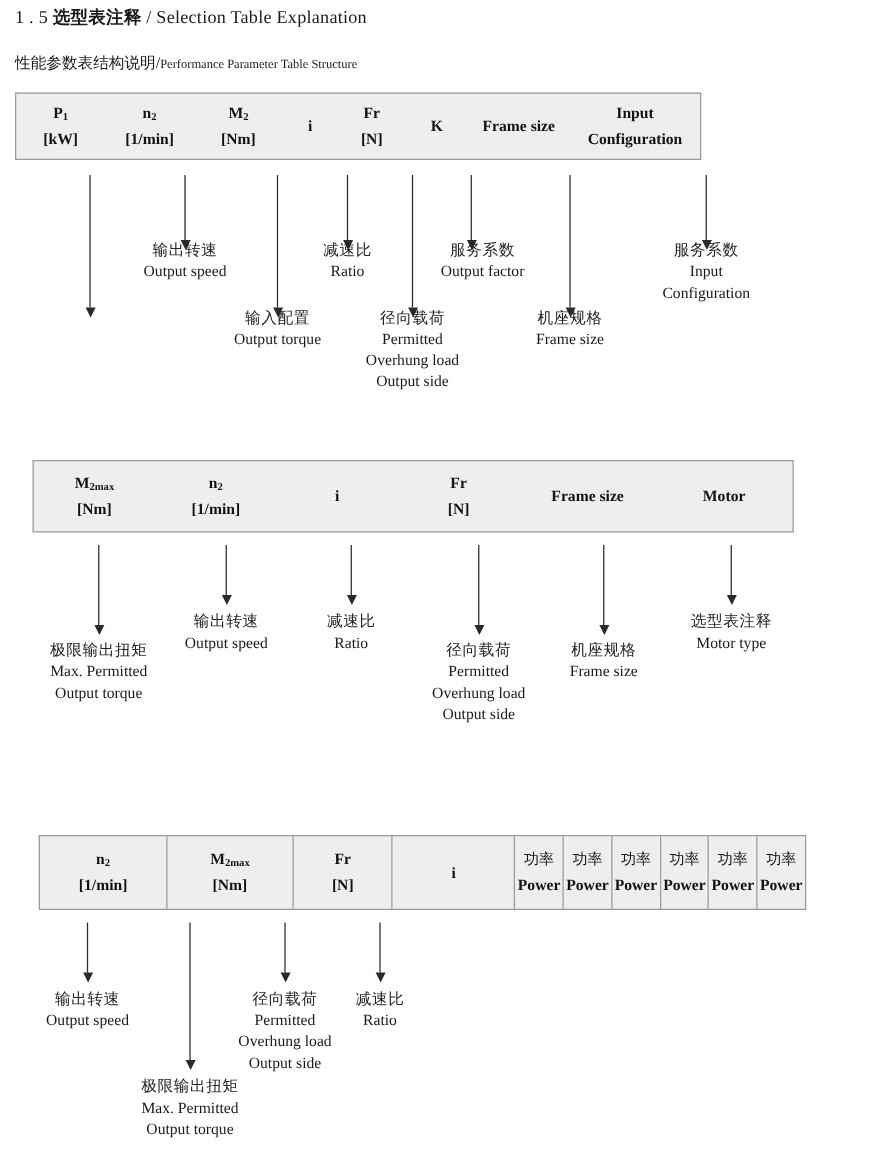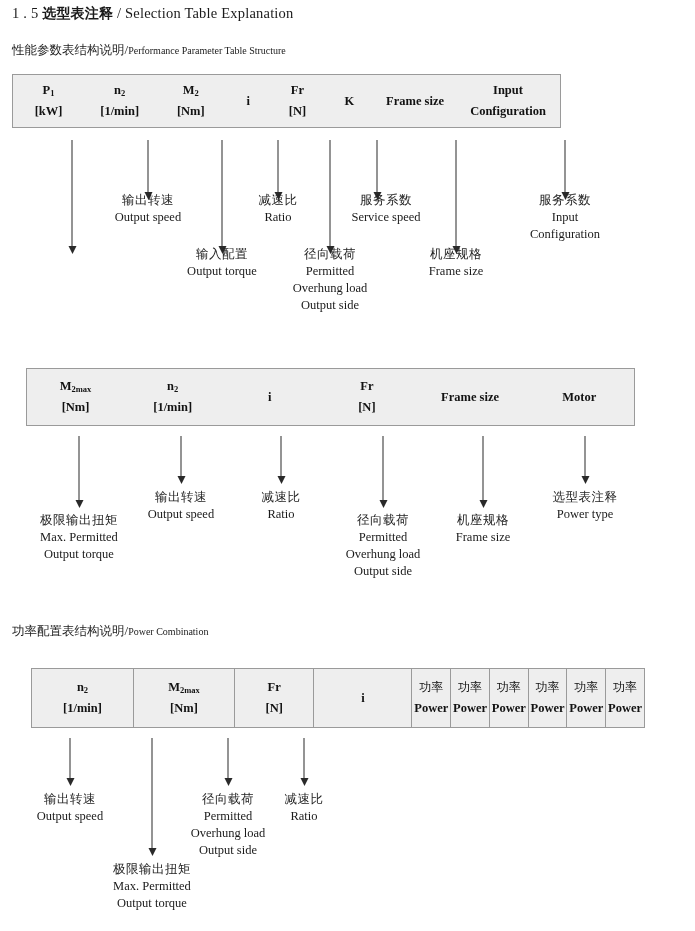--- a/index.html
+++ b/index.html
@@ -227,21 +227,21 @@
       <span class="en">Ratio</span>
     </div>
   <div class="anno" id="s1a4" style="left:330px; top:246px;">
       <span class="cn">径向载荷</span>
       <span class="en">Permitted</span>
       <span class="en">Overhung load</span>
       <span class="en">Output side</span>
     </div>
   <div class="anno" id="s1a5" style="left:386px; top:192px;text-align:center;">
       <span class="cn">服务系数</span>
-      <span class="en">Service speed</span>
+      <span class="en">Output factor</span>
     </div>
   <div class="anno" id="s1a6" style="left:456px; top:246px;">
       <span class="cn">机座规格</span>
       <span class="en">Frame size</span>
     </div>
   <div class="anno" id="s1a7" style="left:565px; top:192px;">
       <span class="cn">服务系数</span>
       <span class="en">Input</span>
       <span class="en">Configuration</span>
     </div>
@@ -314,26 +314,23 @@
       <span class="en">Permitted</span>
       <span class="en">Overhung load</span>
       <span class="en">Output side</span>
     </div>
   <div class="anno" id="s2a4" style="left:483px; top:512px;">
       <span class="cn">机座规格</span>
       <span class="en">Frame size</span>
     </div>
   <div class="anno" id="s2a5" style="left:585px; top:489px;">
       <span class="cn">选型表注释</span>
-      <span class="en">Power type</span>
-    </div>
-
-  <div class="sec-heading" style="top:623px;">
-    <span class="cn">功率配置表结构说明</span><span class="sep">/</span><span class="en">Power Combination</span>
-  </div>
+      <span class="en">Motor type</span>
+    </div>
+
 
   <div class="tbl divided" id="tbl3" style="left:31px; top:668px; width:614px; height:60px;">
       <div class="cell" style="flex: 0 0 16.5%;">
         <span class="l1">n<sub>2</sub></span>
         <span class="l2">[1/min]</span>
       </div>
       <div class="cell" style="flex: 0 0 16.5%;">
         <span class="l1">M<sub>2max</sub></span>
         <span class="l2">[Nm]</span>
       </div>

